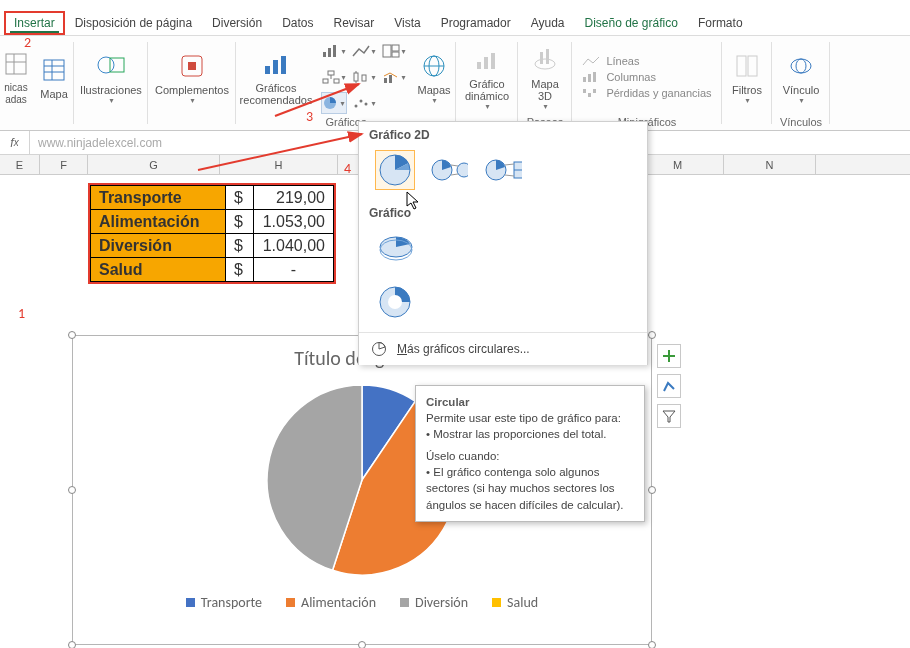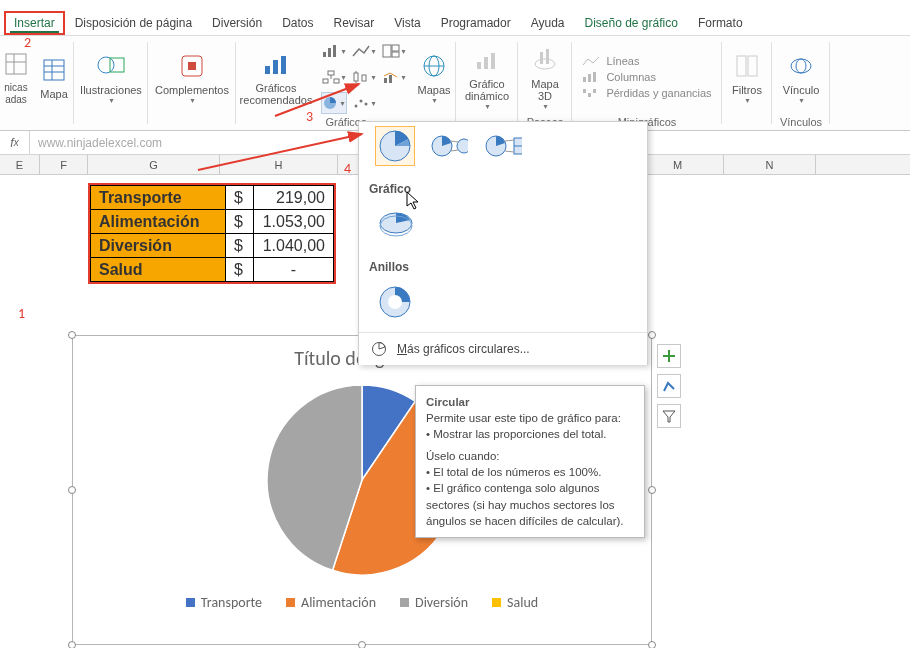--- a/index.html
+++ b/index.html
@@ -524,20 +524,21 @@
         </div>
       <div class="sbtn">
           <svg width="14" height="14">
             <path d="M1 2 L13 2 L8 8 L8 13 L6 13 L6 8 Z" fill="none" stroke="#555"></path>
           </svg>
         </div>
     </div>
   </div>
 
   <div class="popup">
+    <div class="section-lbl">Gráfico 2D</div>
     <div class="row-icons">
       <div class="pie-btn sel">
         <svg width="36" height="36">
             <circle cx="18" cy="18" r="15" fill="#d7e5f4"></circle>
             <path d="M18 18 L18 3 A15 15 0 0 1 31.5 11 Z" fill="#3a7ac0"></path>
             <path d="M18 18 L31.5 11 A15 15 0 0 1 33 18 Z" fill="#6ea2d8"></path>
             <circle cx="18" cy="18" r="15" fill="none" stroke="#3a7ac0"></circle>
           </svg>
       </div>
       <div class="pie-btn">
@@ -563,21 +564,20 @@
     <div class="section-lbl">Gráfico</div>
     <div class="row-icons">
       <div class="pie-btn">
         <svg width="40" height="34">
             <ellipse cx="20" cy="16" rx="16" ry="10" fill="#d7e5f4" stroke="#3a7ac0"></ellipse>
             <path d="M20 16 L20 6 A16 10 0 0 1 34 13 Z" fill="#3a7ac0"></path>
             <ellipse cx="20" cy="19" rx="16" ry="10" fill="none" stroke="#6ea2d8"></ellipse>
           </svg>
       </div>
     </div>
-    <div class="section-lbl">Anillos</div>
     <div class="row-icons">
       <div class="pie-btn">
         <svg width="36" height="36">
             <circle cx="18" cy="18" r="15" fill="#d7e5f4" stroke="#3a7ac0"></circle>
             <path d="M18 18 L18 3 A15 15 0 0 1 33 18 Z" fill="#3a7ac0"></path>
             <circle cx="18" cy="18" r="7" fill="#fff"></circle>
           </svg>
       </div>
     </div>
     <div class="more">
@@ -592,21 +592,20 @@
   <svg style="position:absolute;left:406px;top:16px;z-index:90" width="16" height="20">
       <path d="M1 1 L1 15 L5 12 L8 18 L10 17 L7 11 L12 11 Z" fill="#fff" stroke="#000"></path>
     </svg>
 
   <div class="tip">
     <div class="title">Circular</div>
     <div>Permite usar este tipo de gráfico para:</div>
     <div>• <span>Mostrar las proporciones del total.</span></div>
     <div style="height:6px"></div>
     <div>Úselo cuando:</div>
-    <div>• <span>El total de los números es 100%.</span></div>
     <div>• <span>El gráfico contenga solo algunos sectores (si hay muchos sectores los ángulos se hacen difíciles de calcular).</span></div>
   </div>
 
   <div class="ann" style="left:18px;top:130px">1</div>
 
   <svg class="arrow-line" style="left:273px;top:-95px" width="90" height="40">
     <defs>
         <marker id="ah3" markerWidth="8" markerHeight="8" refX="7" refY="3" orient="auto">
           <path d="M0 0 L8 3 L0 6 Z" fill="#E33B2E"></path>
         </marker>

